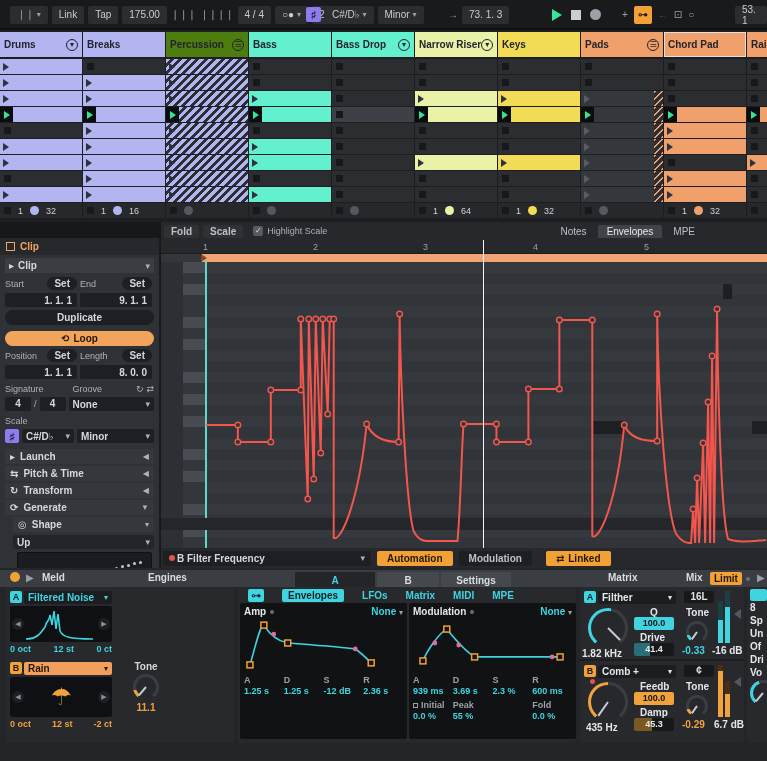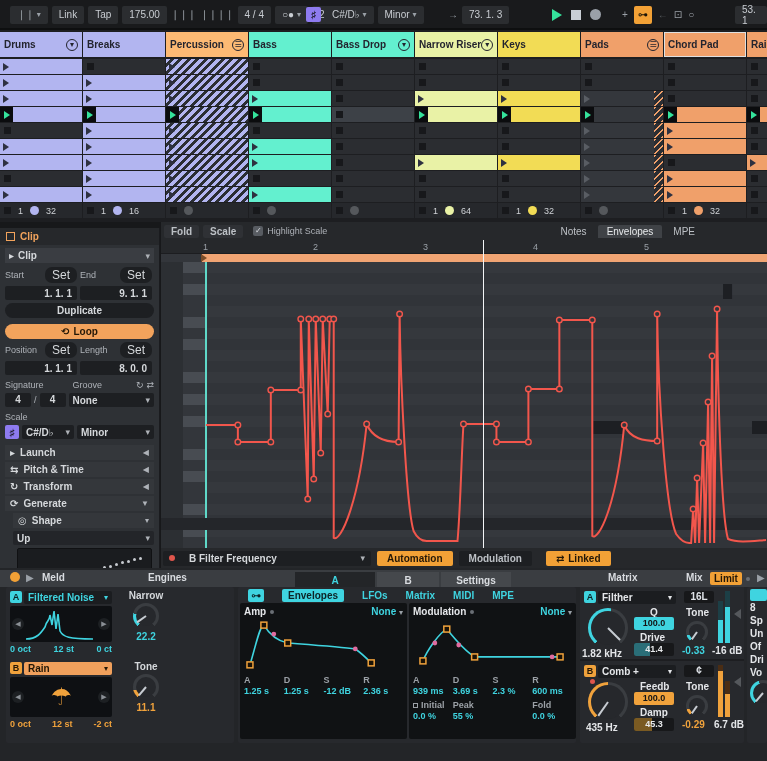--- a/index.html
+++ b/index.html
@@ -40,28 +40,28 @@
   .ptri.faint{border-left:6px solid #595d63;margin-left:3px}
   .stopsq{width:7px;height:7px;flex:none;background:#17181b;margin:auto 0 auto 4px}
   .tfoot{height:15px;flex:none;display:flex;align-items:center;gap:7px;background:#26282c}
   .fnum{color:#cfd2d6;font-size:9px}
   .pie{width:9px;height:9px;border-radius:50%;flex:none}
   .pie.gray{background:#55585c}
 
   
   #middle{position:absolute;left:0;top:222px;width:767px;height:346px}
   
-  #clip-panel{position:absolute;left:0;top:6px;width:160px;height:346px;background:#2e3135;border-right:1px solid #1a1b1e}
+  #clip-panel{position:absolute;left:0;top:16px;width:160px;height:346px;background:#2e3135;border-right:1px solid #1a1b1e}
   .cp-head{height:17px;background:#26282b;display:flex;align-items:center;gap:5px;padding:0 6px;color:#f2a35c;font-weight:bold}
   .cp-sq{width:9px;height:9px;border:1.5px solid #f2a35c;flex:none}
   .cp-body{padding:3px 5px}
   .cp-sub{background:#3a3d42;height:15px;display:flex;align-items:center;gap:4px;padding:0 4px;margin-bottom:4px;color:#d5d8db;font-weight:bold}
   .cp-row{display:flex;align-items:center;margin-bottom:3px;gap:3px}
   .lbl{color:#aeb2b8;font-size:9px}
-  .setpill{margin-left:auto;background:#1d1f22;border-radius:7px;padding:1px 7px;color:#d5d8db;font-size:12px;font-weight:normal}
+  .setpill{margin-left:auto;background:#1d1f22;border-radius:7px;padding:1px 7px;color:#d5d8db;font-size:10px;font-weight:bold}
   .half{width:72px;display:flex;align-items:center}
   .vfield{background:#1d1f22;border-radius:2px;height:14px;flex:1;display:flex;align-items:center;justify-content:flex-end;padding:0 5px;color:#d5d8db;font-weight:bold}
   .wbtn{background:#1d1f22;border-radius:8px;height:15px;flex:1;display:flex;align-items:center;justify-content:center;color:#d5d8db;font-weight:bold;gap:4px}
   .wbtn.orange{background:#f2a35c;color:#241807}
   .sigf{background:#1d1f22;border-radius:2px;height:14px;width:26px;text-align:center;color:#d5d8db;font-weight:bold;line-height:14px}
   .drop{background:#1d1f22;border-radius:2px;height:14px;display:flex;align-items:center;padding:0 4px;gap:4px;color:#d5d8db;font-weight:bold}
   .gicon{margin-left:auto;color:#aeb2b8;font-size:9px}
   .secrow{background:#34373b;height:15px;display:flex;align-items:center;gap:5px;padding:0 5px;margin-bottom:2px;color:#d5d8db;font-weight:bold}
   .secrow .tri{margin-left:auto;color:#aeb2b8;font-size:8px}
   #shapebox{position:relative;margin:2px 2px 0 12px;height:48px;background:#1a1c1f;border:1px solid #101113;border-radius:2px}
@@ -83,21 +83,21 @@
   #canvas{position:absolute;left:0;top:40px;width:100%;height:286px;background:repeating-linear-gradient(180deg,#35383d 0 11px,#313439 11px 22px)}
   #pregion{position:absolute;left:0;top:0;width:44px;height:100%;background:#2c2f33}
   #keystrip{position:absolute;left:22px;top:0;width:22px;height:100%;display:flex;flex-direction:column}
   #keystrip i{flex:1}
   #keystrip i.w{background:#484c52}
   #keystrip i.b{background:#33363b}
   #clipstart{position:absolute;left:44px;top:0;width:2px;height:100%;background:#5fd8c8}
   #envsvg{position:absolute;left:0;top:6px;width:606px;height:276px}
   #playhead{position:absolute;left:322px;top:18px;width:1px;height:308px;background:#f2f4f6}
   #ed-bottom{position:absolute;left:0;top:326px;width:100%;height:20px;background:#26282b;display:flex;align-items:center;gap:6px;padding:0 2px}
-  #envsel{width:208px;height:15px;background:#1d1f22;border-radius:2px;display:flex;align-items:center;gap:14px;padding:0 6px;color:#d5d8db;font-weight:bold}
+  #envsel{width:208px;height:15px;background:#1d1f22;border-radius:2px;display:flex;align-items:center;gap:2px;padding:0 6px;color:#d5d8db;font-weight:bold}
   .reddot{width:6px;height:6px;border-radius:50%;background:#e0564c;flex:none}
   .modebtn{height:15px;border-radius:2px;padding:0 10px;display:flex;align-items:center;gap:4px;font-weight:bold;background:#1d1f22;color:#bcc0c5}
   .modebtn.on{background:#f2a136;color:#241807}
 
   
   #device{position:absolute;left:0;top:568px;width:767px;height:193px;background:#232528}
   #dv-title{position:absolute;left:0;top:2px;width:100%;height:17px;background:#3a3d41;color:#d9dce0;font-weight:bold}
   #dv-title span{position:absolute;top:2px}
   .led{position:absolute;left:10px;top:4px;width:10px;height:10px;border-radius:50%;background:#f2a136}
   .dvtab{position:absolute;top:0;height:17px;display:flex;align-items:center;justify-content:center;font-weight:bold}
@@ -314,21 +314,21 @@
             </div>
           </div>
           <div class="tfoot">
             <span class="stopsq"></span>
             <span class="fnum">1</span>
             <span class="pie" style="background: rgb(178, 181, 240);"></span>
             <span class="fnum">16</span>
           </div>
         </div>
         <div class="track">
-          <div class="thead" style="background: #fdba74;">
+          <div class="thead" style="background: #4d7c0f;">
             <span>Percussion</span>
             <span class="ticon">☰</span>
           </div>
           <div class="cell">
             <div class="clip hatch" style="--hc: #b2b5f0;">
               <span class="ptri dark"></span>
             </div>
           </div>
           <div class="cell">
             <div class="clip hatch" style="--hc: #b2b5f0;">
@@ -995,25 +995,20 @@
                 </svg>
               <span class="navc" style="left:2px">◀</span>
               <span class="navc" style="right:2px">▶</span>
             </div>
             <div class="efoot teal">
                 <span>0 oct</span>
                 <span>12 st</span>
                 <span>0 ct</span>
               </div>
           </div>
-          <div class="kgroup">
-              <span class="klabel">Narrow</span>
-              <span class="knob" style="--ac:#3fd4e0;--deg:62deg;--rot:55deg"></span>
-              <span class="kval teal">22.2</span>
-            </div>
         </div>
         <div class="eng-row" style="margin-top:4px">
           <div class="eng-left">
             <div class="selrow">
                 <span class="badge b">B</span>
               <span class="selbox orange">
                   <span>Rain</span>
                   <span class="arrow">▾</span>
                 </span>
               </div>

